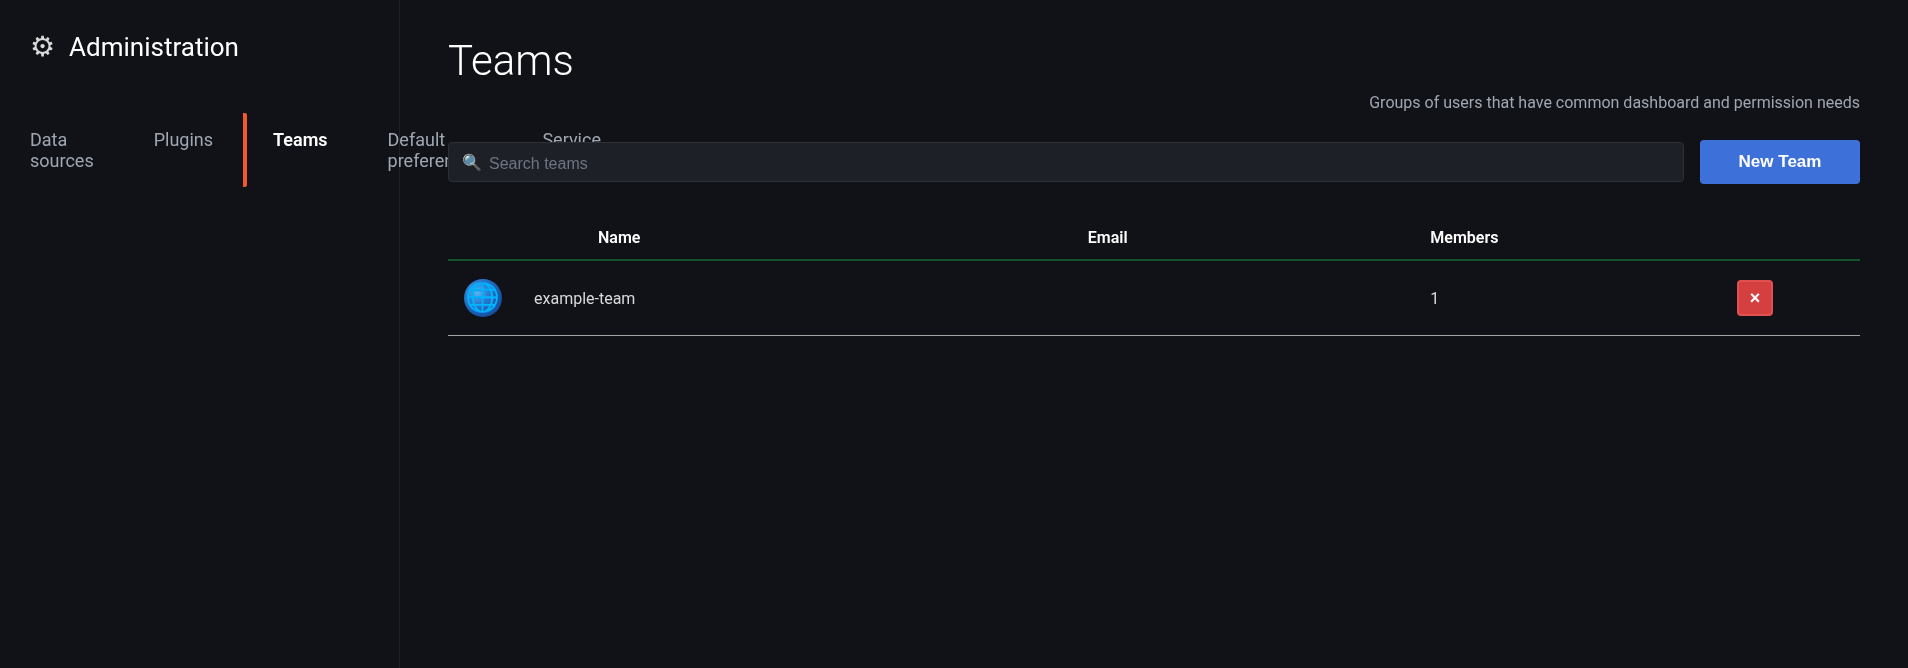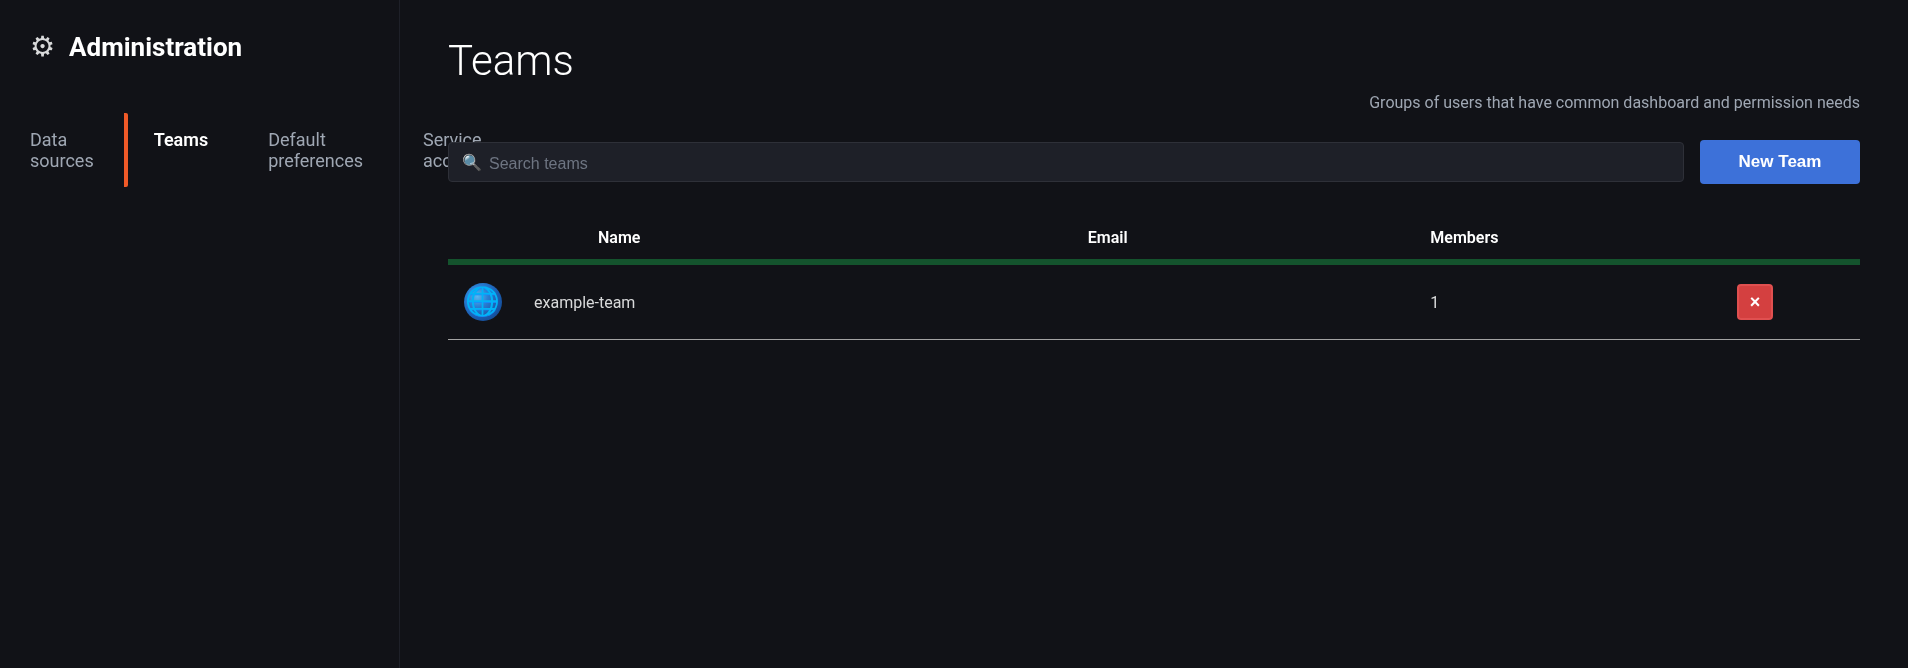--- a/index.html
+++ b/index.html
@@ -32,21 +32,21 @@
       color: #ffffff;
     }
 
     .gear-icon {
       font-size: 28px;
       color: #d8d9da;
     }
 
     .sidebar-title {
       font-size: 26px;
-      font-weight: 700;
+      font-weight: 400;
       color: #ffffff;
     }
 
     .sidebar-nav {
       display: flex;
       flex-direction: row;
       margin-top: 20px;
     }
 
     .nav-item {
@@ -145,21 +145,21 @@
       min-width: 160px;
     }
 
     
     .teams-table {
       width: 100%;
       border-collapse: collapse;
     }
 
     .teams-table thead tr {
-      border-bottom: 6px solid #14532d;
+      border-bottom: 2px solid #14532d;
     }
 
     .teams-table th {
       text-align: left;
       padding: 12px 16px;
       font-size: 16px;
       font-weight: 600;
       color: #ffffff;
     }
 
@@ -241,20 +241,21 @@
 </head>
 <body>
 
 <div class="sidebar">
   <div class="sidebar-header">
     <span class="gear-icon">⚙</span>
     <span class="sidebar-title">Administration</span>
   </div>
   <nav class="sidebar-nav">
     <div class="nav-item">Data sources</div>
+    <div class="nav-item">Plugins</div>
     <div class="nav-item active">Teams</div>
     <div class="nav-item">Default preferences</div>
     <div class="nav-item">Service accounts</div>
   </nav>
 </div>
 
 <main class="main">
   <h1 class="page-title">Teams</h1>
   <p class="page-subtitle">Groups of users that have common dashboard and permission needs</p>
 

